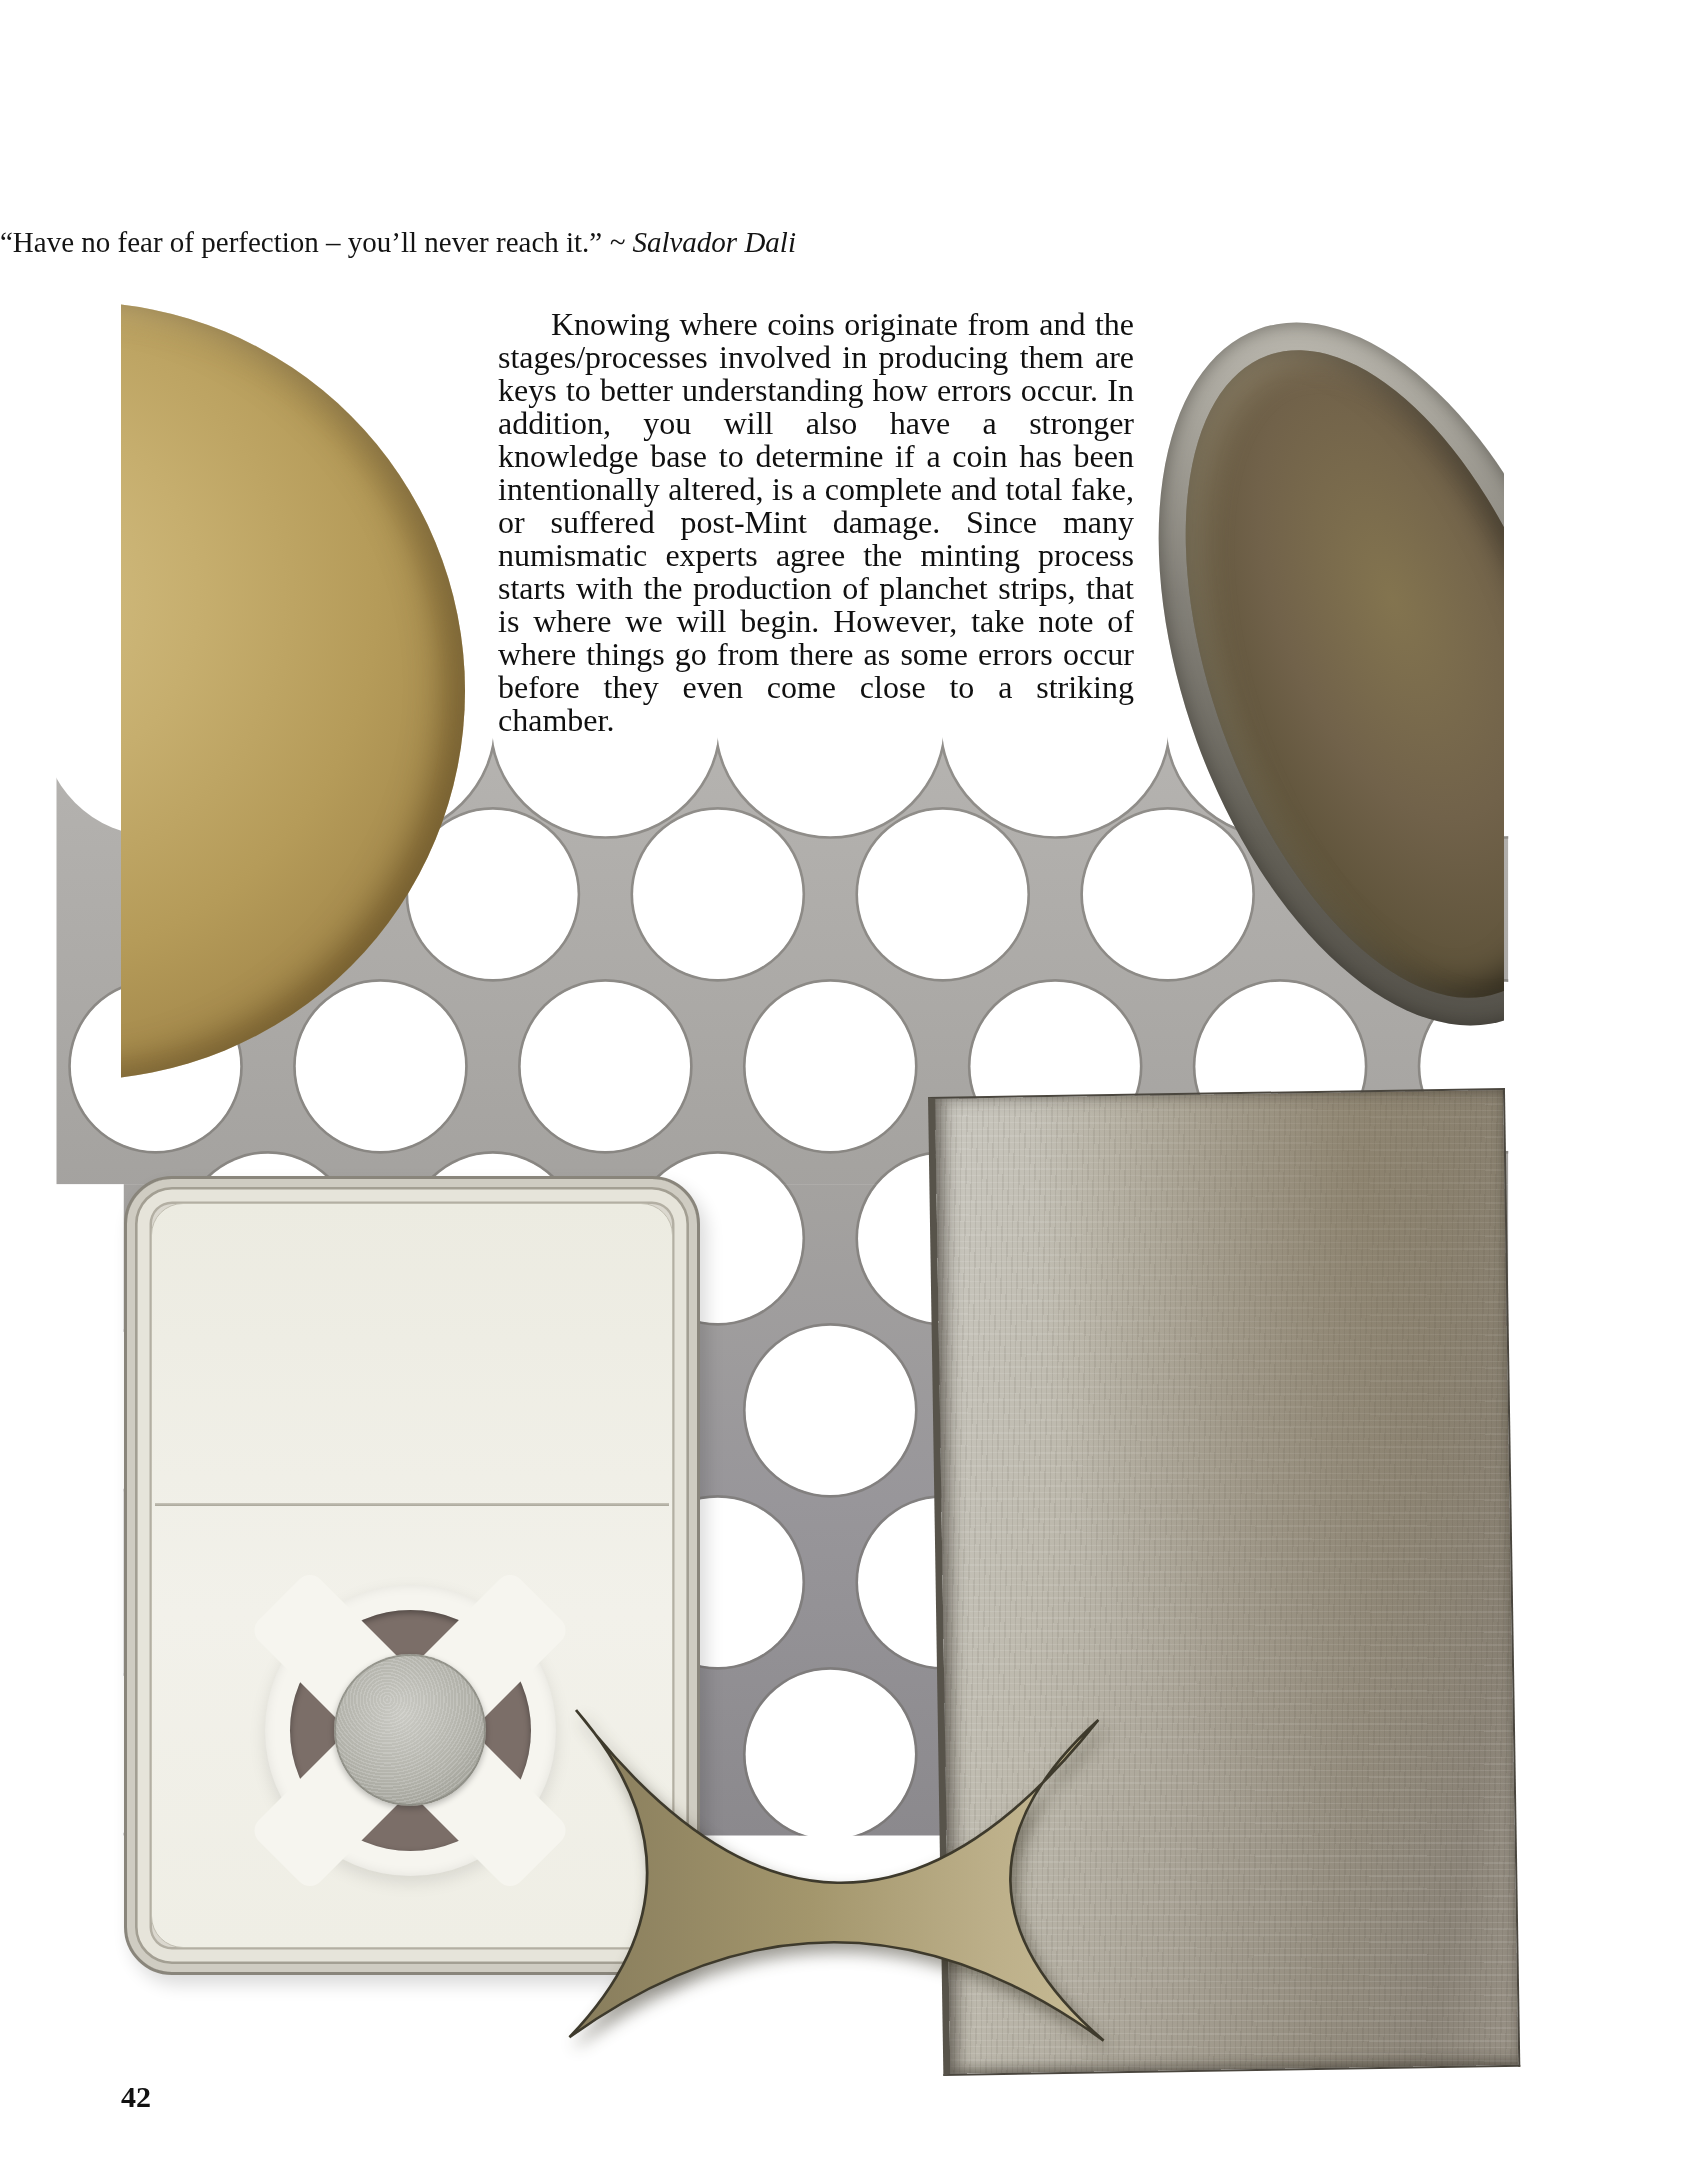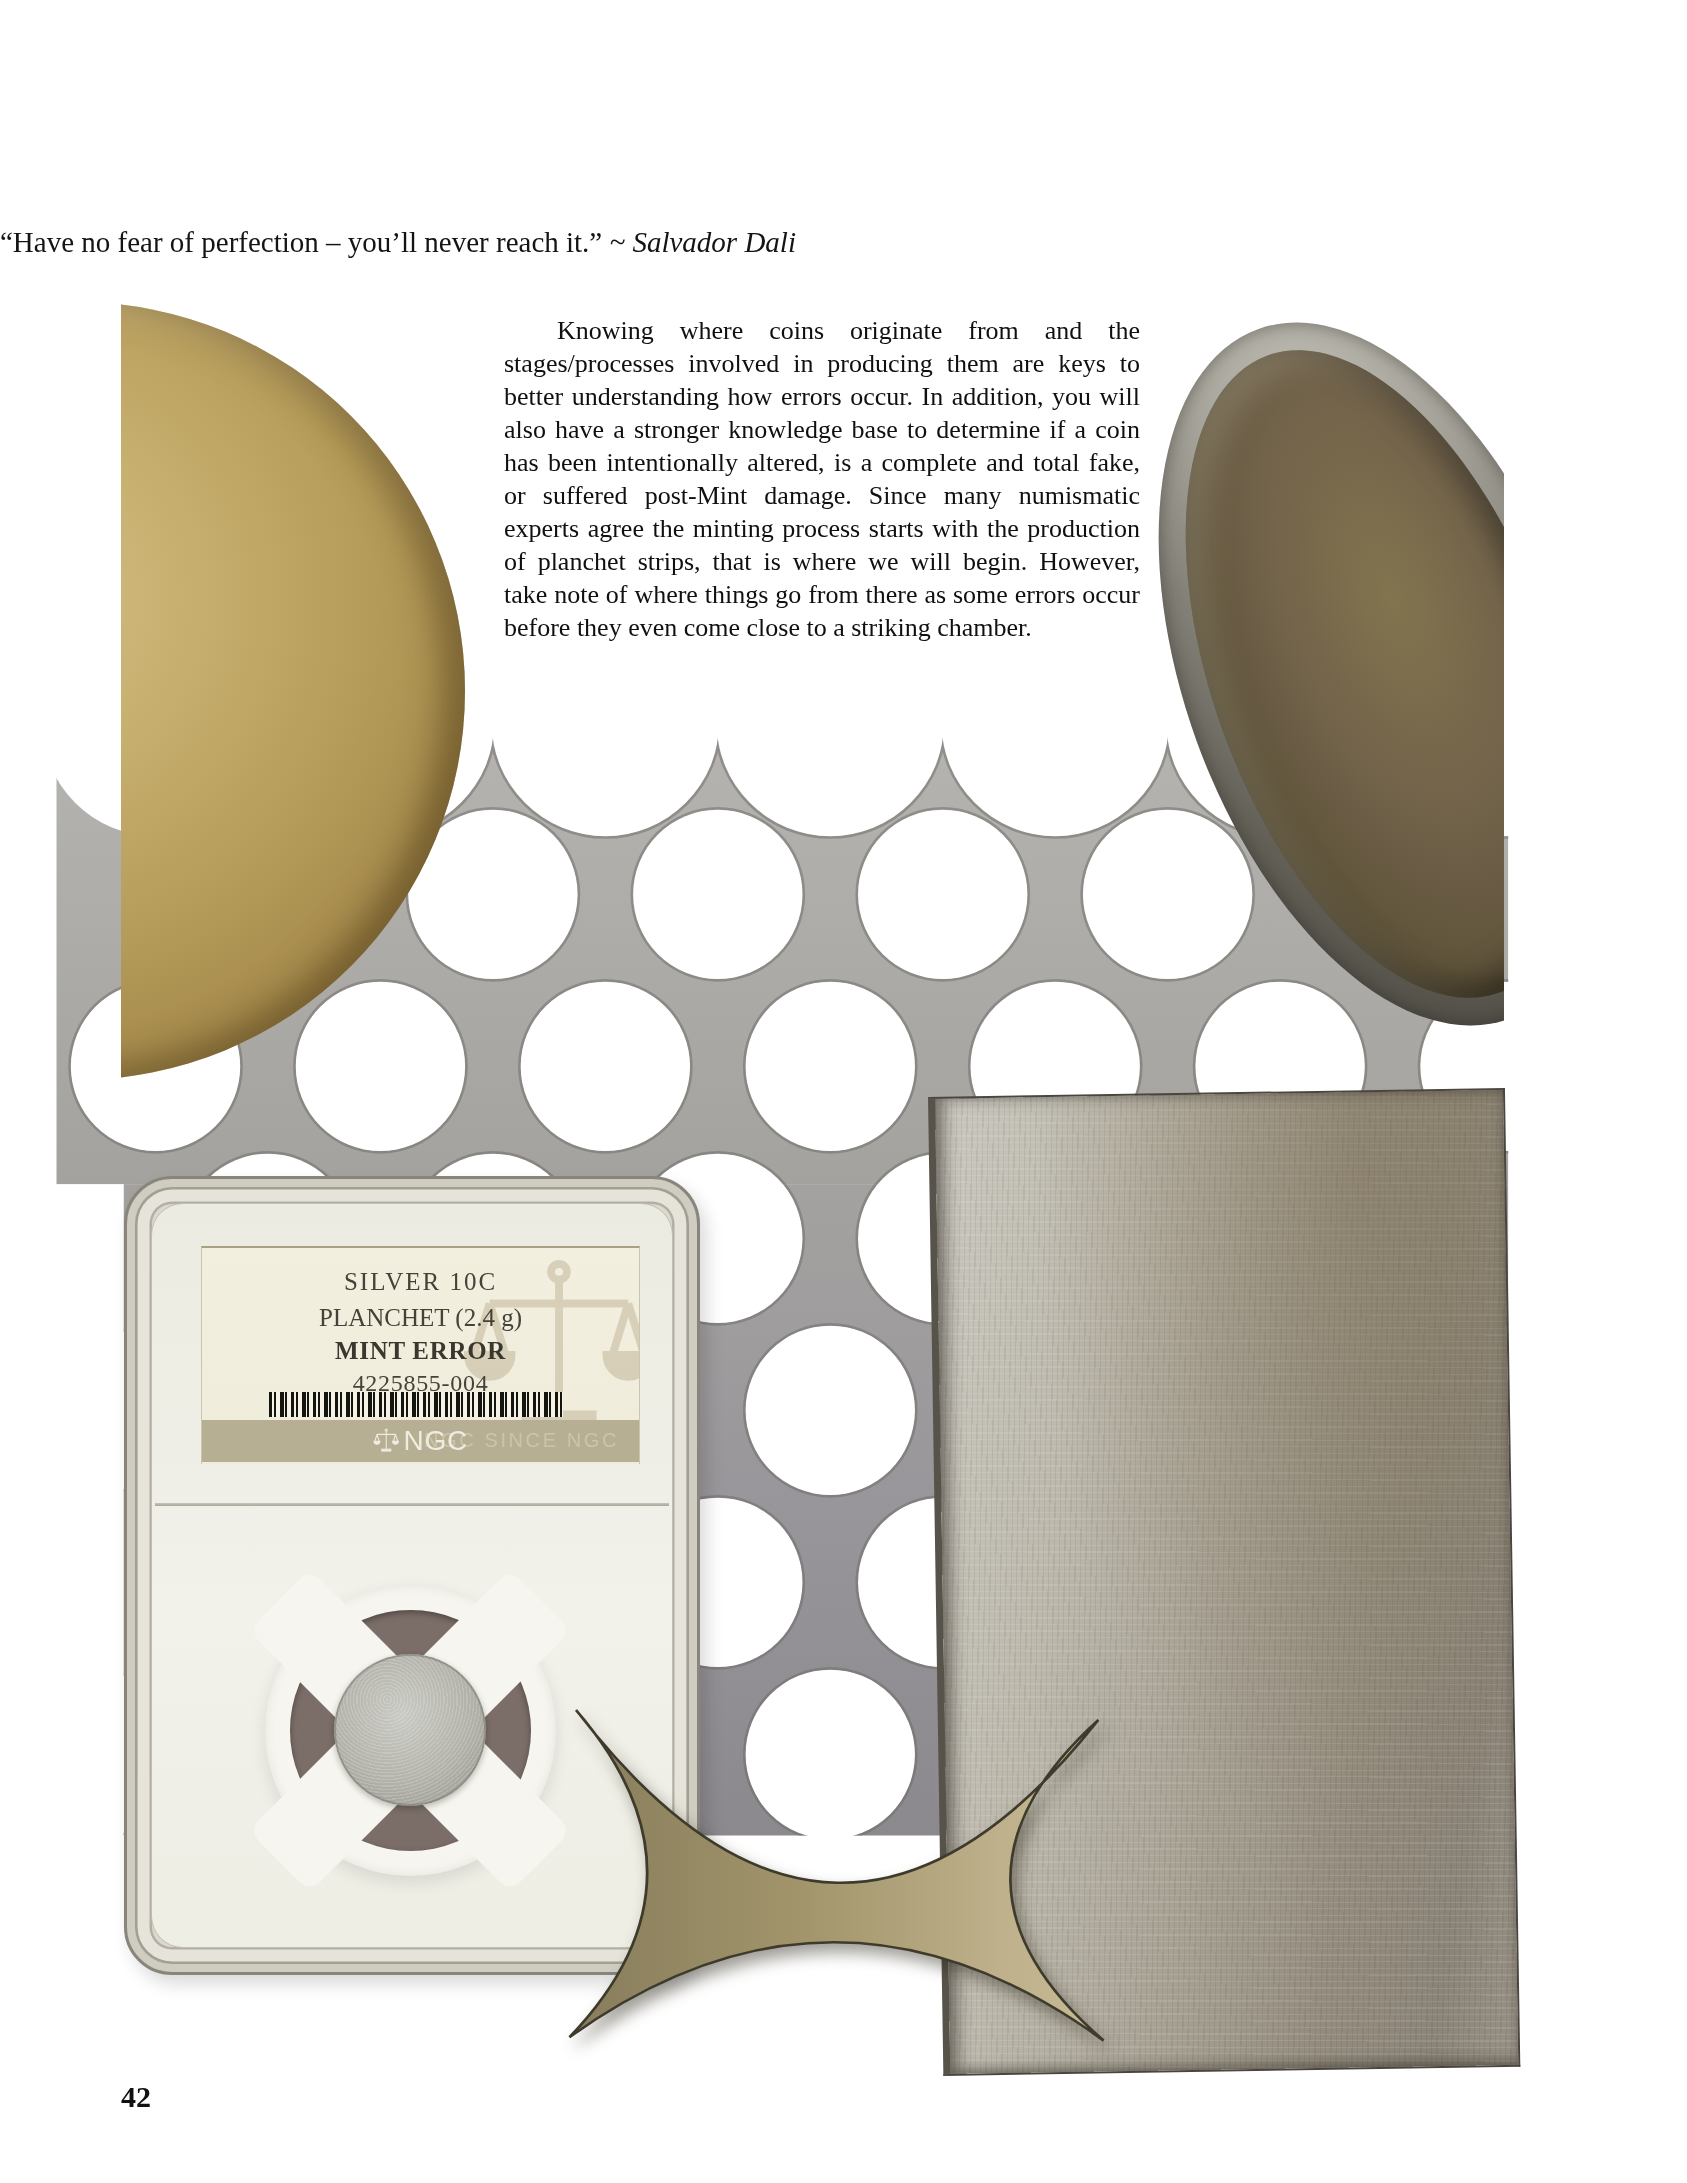--- a/index.html
+++ b/index.html
@@ -8,22 +8,22 @@
   .abs{position:absolute;}
 
   
   .title{left:0;top:64px;width:1628px;text-align:center;z-index:6;
          font-family:"Liberation Sans",sans-serif;font-weight:800;
          font-size:62px;line-height:90px;letter-spacing:-2px;color:#62b363;
          text-shadow:0 1.3px 0 rgba(60,110,60,.18);}
   .quote{left:0;top:226px;width:1628px;text-align:left;z-index:6;
          font-size:29px;font-weight:normal;color:#141414;}
   .quote em{font-style:italic;}
-  .bodytext{left:498px;top:308px;width:636px;margin:6px;z-index:6;
-            font-size:26px;line-height:33px;color:#101010;
+  .bodytext{left:498px;top:308px;width:636px;margin:0;z-index:6;
+            font-size:32px;line-height:33px;color:#101010;
             text-align:justify;text-indent:53px;}
   .pagenum{left:121px;top:2080px;z-index:6;font-size:30px;font-weight:bold;color:#111;}
 
   
   .websvg{left:0;top:0;z-index:1;}
 
   
   .gold-wrap{left:121px;top:302px;width:344px;height:778px;overflow:hidden;z-index:2;}
   .gold-disc{position:absolute;left:-434px;top:0;width:778px;height:778px;border-radius:50%;
     background:radial-gradient(circle at 42% 38%, #d4bf83 0%, #c6ae6e 28%, #b59b59 55%, #a2874a 76%, #8c7340 92%, #6b562d 100%);
@@ -232,37 +232,20 @@
   <div class="abs plan-wrap">
     <div class="plan-outer">
       <div class="plan-inner"></div>
     </div>
   </div>
 
   <div class="abs strip"></div>
 
   <div class="abs slab">
     <div class="capsule"></div>
-    <div class="label">
-      <svg class="watermark" viewBox="0 0 100 100" style="color:#a3906a;">
-          <use href="#scales"></use>
-        </svg>
-      <div class="lbl-line lbl1">SILVER 10C</div>
-      <div class="lbl-line lbl2">PLANCHET (2.4 g)</div>
-      <div class="lbl-line lbl3">MINT ERROR</div>
-      <div class="lbl-line lbl4">4225855-004</div>
-      <div class="barcode"></div>
-      <div class="band">
-        <svg width="26.5" height="26.5" viewBox="0 0 100 100" style="color:#efece0;">
-            <use href="#scales"></use>
-          </svg>
-        <span>NGC</span>
-        <span class="ghost">NGC SINCE NGC</span>
-      </div>
-    </div>
     <div class="seam"></div>
     <div class="holder">
       <div class="recess"></div>
       <div class="ring"></div>
       <div class="prong p45"></div>
       <div class="prong m45"></div>
       <div class="dime"></div>
     </div>
   </div>
 

